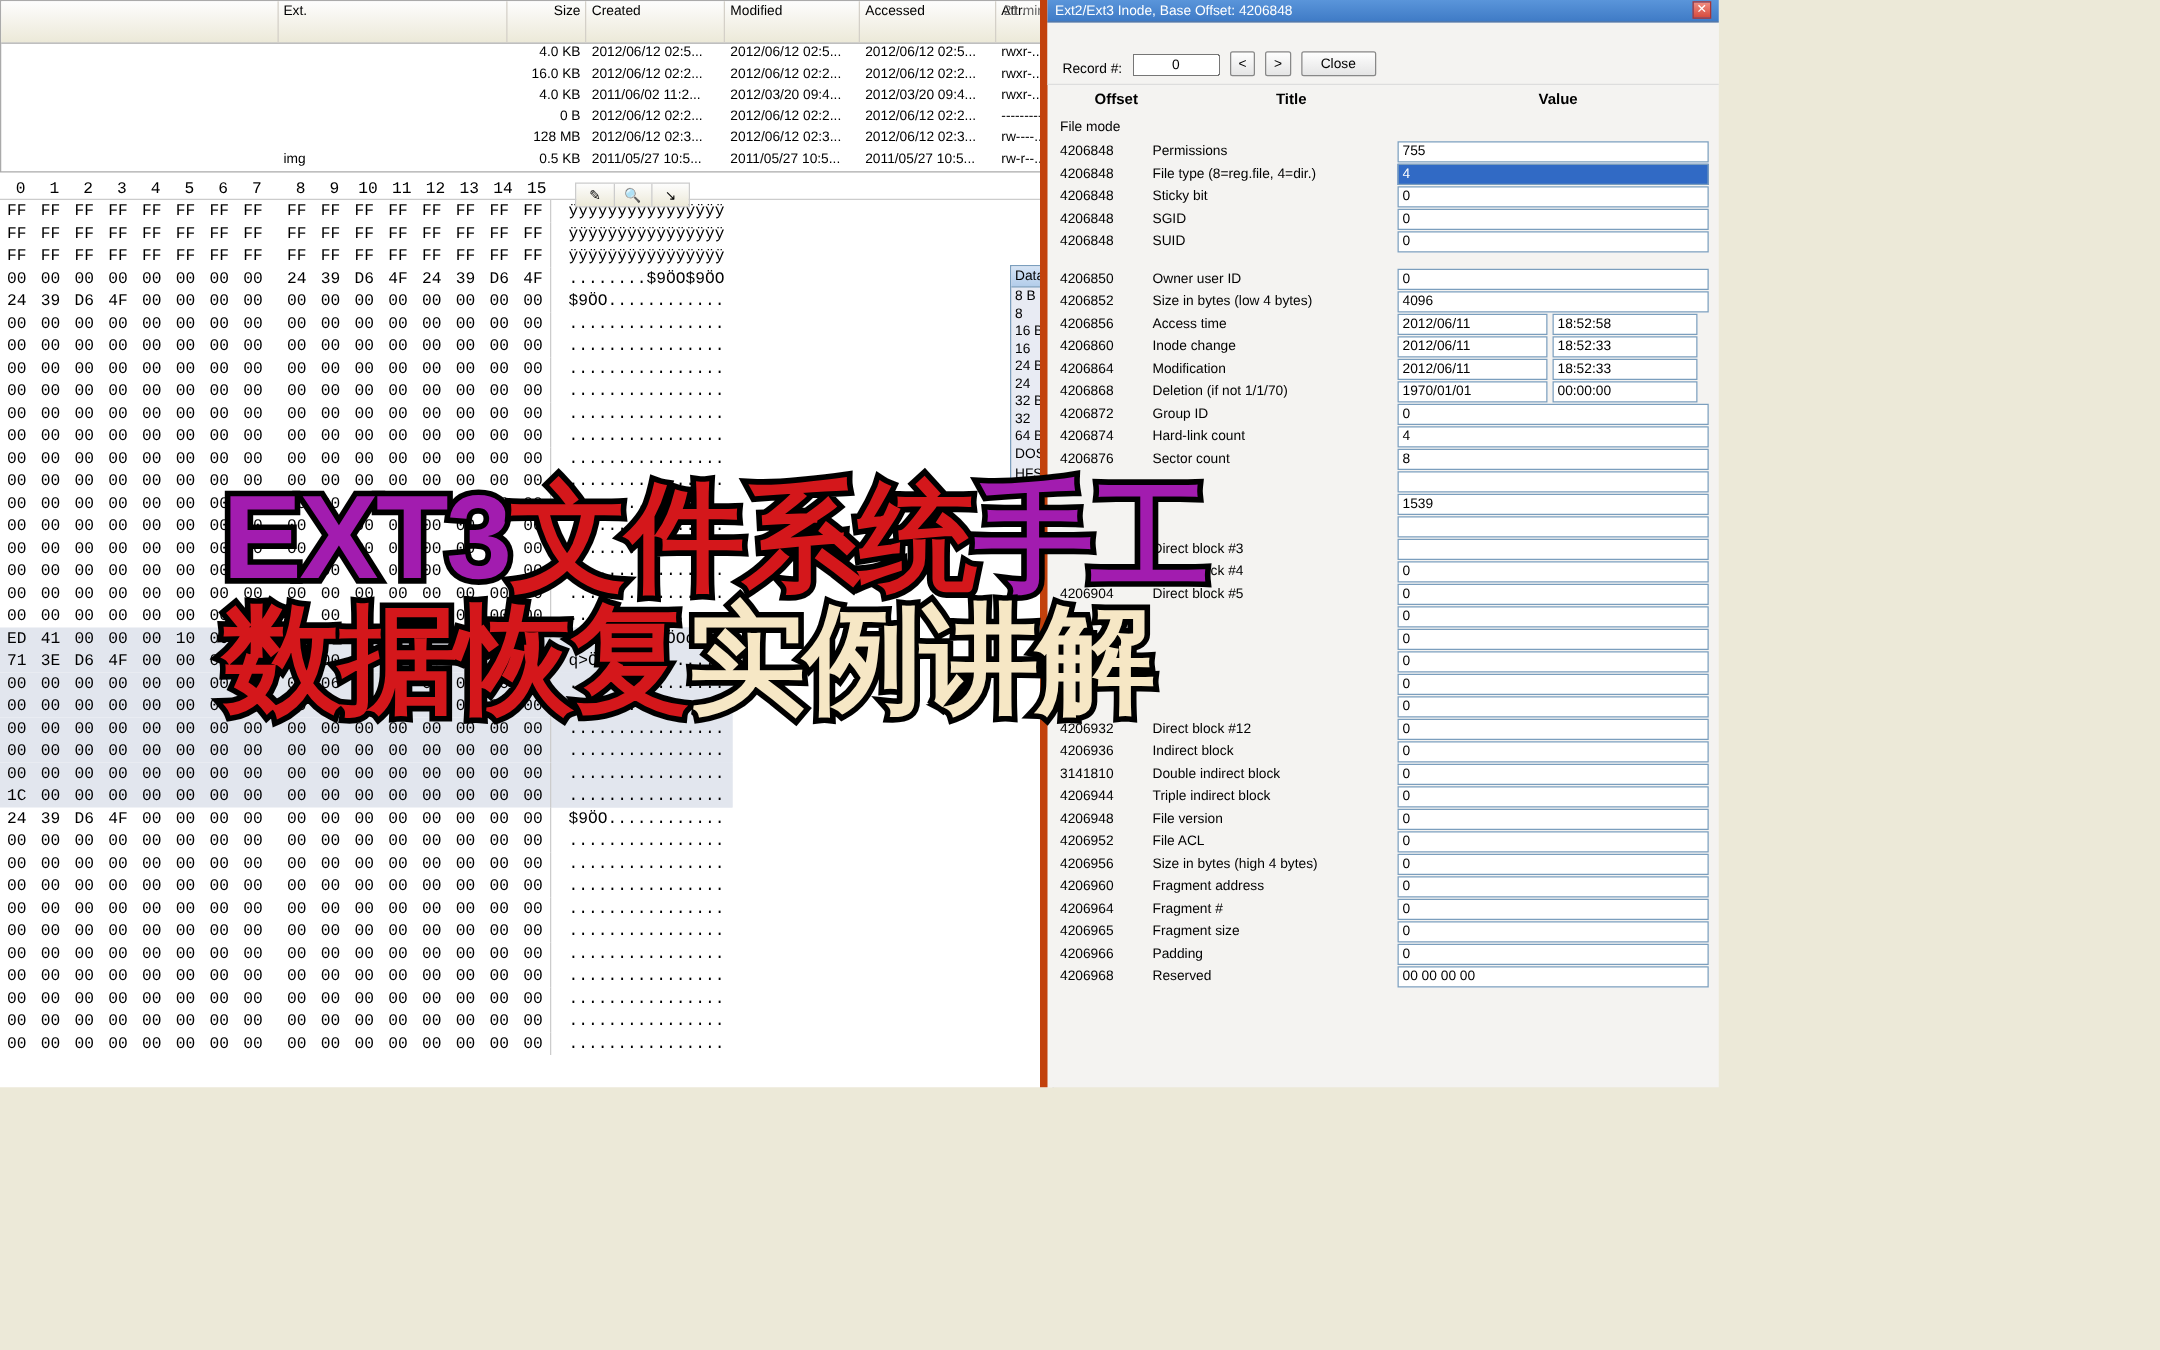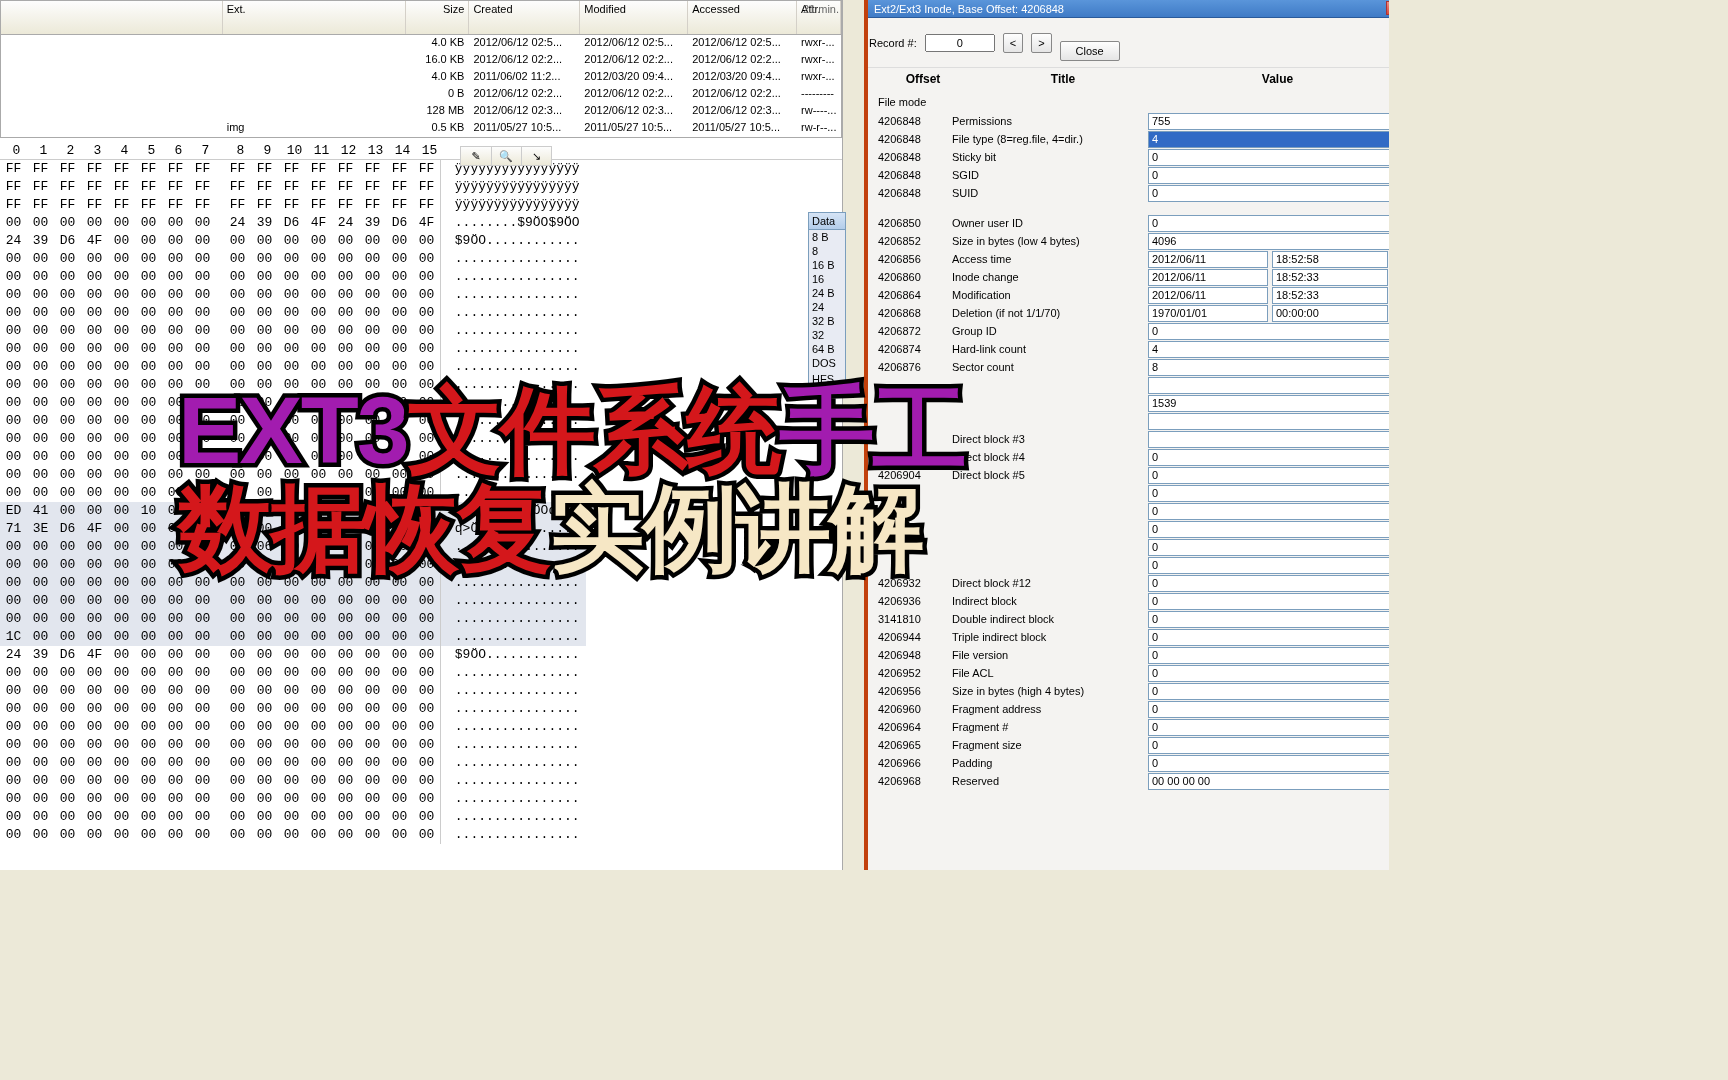--- a/index.html
+++ b/index.html
@@ -34,24 +34,24 @@
 .hex-byte { width: 27px; text-align:center; }
 .hex-scroll { width: 16px; background:#ece9d8; border-left:1px solid #ccc; }
 .row-hl { background: #e2e6ee; }
 
 
 .data-panel { position:absolute; left: 808px; top: 212px; width: 38px; height: 180px; background:#e8ebf3; border:1px solid #7b9ebd; font-size:11px; overflow:hidden; }
 .data-panel .dp-title { background: linear-gradient(#d6e4f5,#b3cdea); padding:2px 3px; border-bottom:1px solid #7b9ebd; }
 .data-panel .dp-row { padding: 1px 3px; white-space:nowrap; }
 
 
-.right-pane { position:absolute; left: 864px; top:0; width: 543px; height: 870px; background: #f4f3f1; border-left:4px solid #c2410c; }
+.right-pane { position:absolute; left: 832px; top:0; width: 543px; height: 870px; background: #f4f3f1; border-left:6px solid #c2410c; }
 .rp-title { background: linear-gradient(#5a95da,#3f7bc6); height: 18px; color:#fff; font-size:11px; padding:1px 6px; display:flex; align-items:center; border-bottom:1px solid #2a5a9a; overflow:hidden; position:relative; }
 .rp-title .close-x { position:absolute; right:6px; top:1px; width:15px; height:14px; background: linear-gradient(#f08d82,#d64a3d); border:1px solid #a33; color:#fff; font-size:10px; text-align:center; line-height:12px; }
-.rp-topbar { padding: 6px 1px; display:flex; gap:8px; align-items:center; background:#f4f3f1; border-bottom:1px solid #ddd; }
+.rp-topbar { padding: 6px 12px; display:flex; gap:8px; align-items:flex-end; background:#f4f3f1; border-bottom:1px solid #ddd; }
 .rp-topbar input { width:70px; height:18px; font-size:11px; text-align:center; }
 .rp-topbar button { height:20px; font-size:11px; padding:0 6px; background: linear-gradient(#fefefe,#e5e5e5); border:1px solid #888; border-radius:2px; }
 .rp-cols { display:flex; font-weight:bold; font-size:12px; padding:4px 10px; }
 .rp-cols .co { width:90px; text-align:center; }
 .rp-cols .ct { width:190px; text-align:center; }
 .rp-cols .cv { flex:1; text-align:center; }
 .rp-grid { padding: 2px 8px; font-size:11px; }
 .rp-section-label { padding: 4px 2px; color:#000; }
 .rp-row { display:flex; align-items:center; height:18px; }
 .rp-row .co { width:74px; padding-left:2px; }

